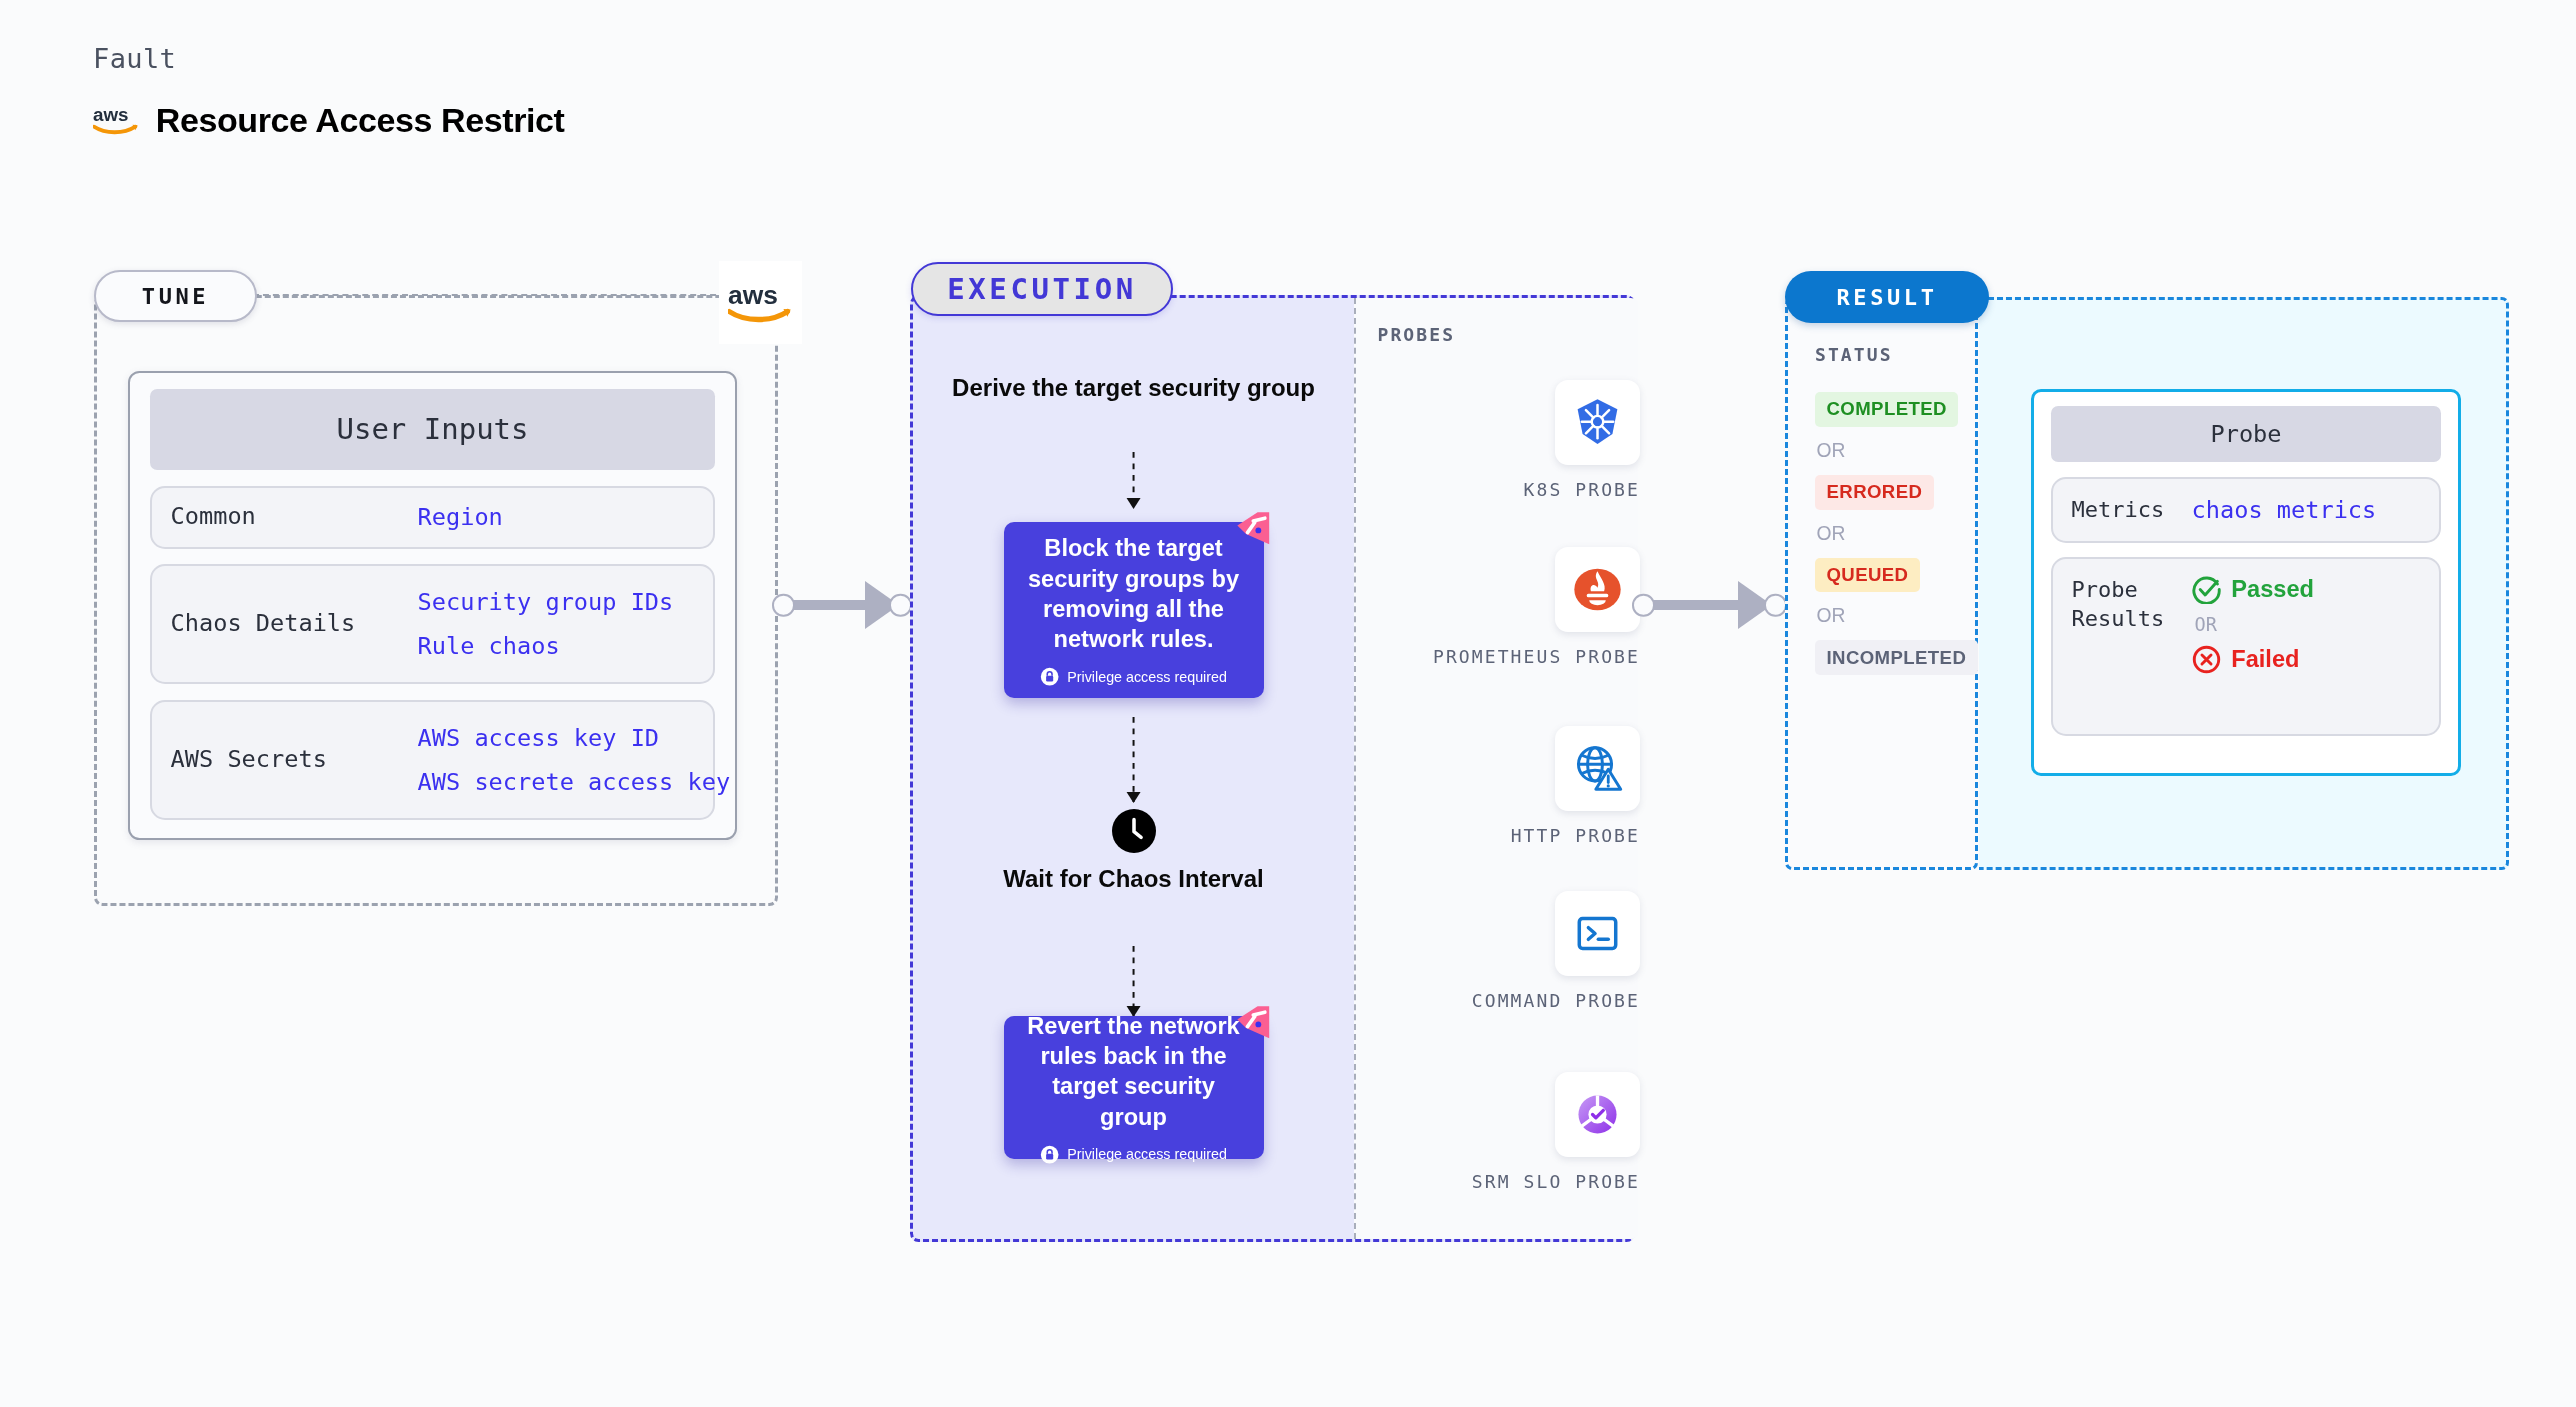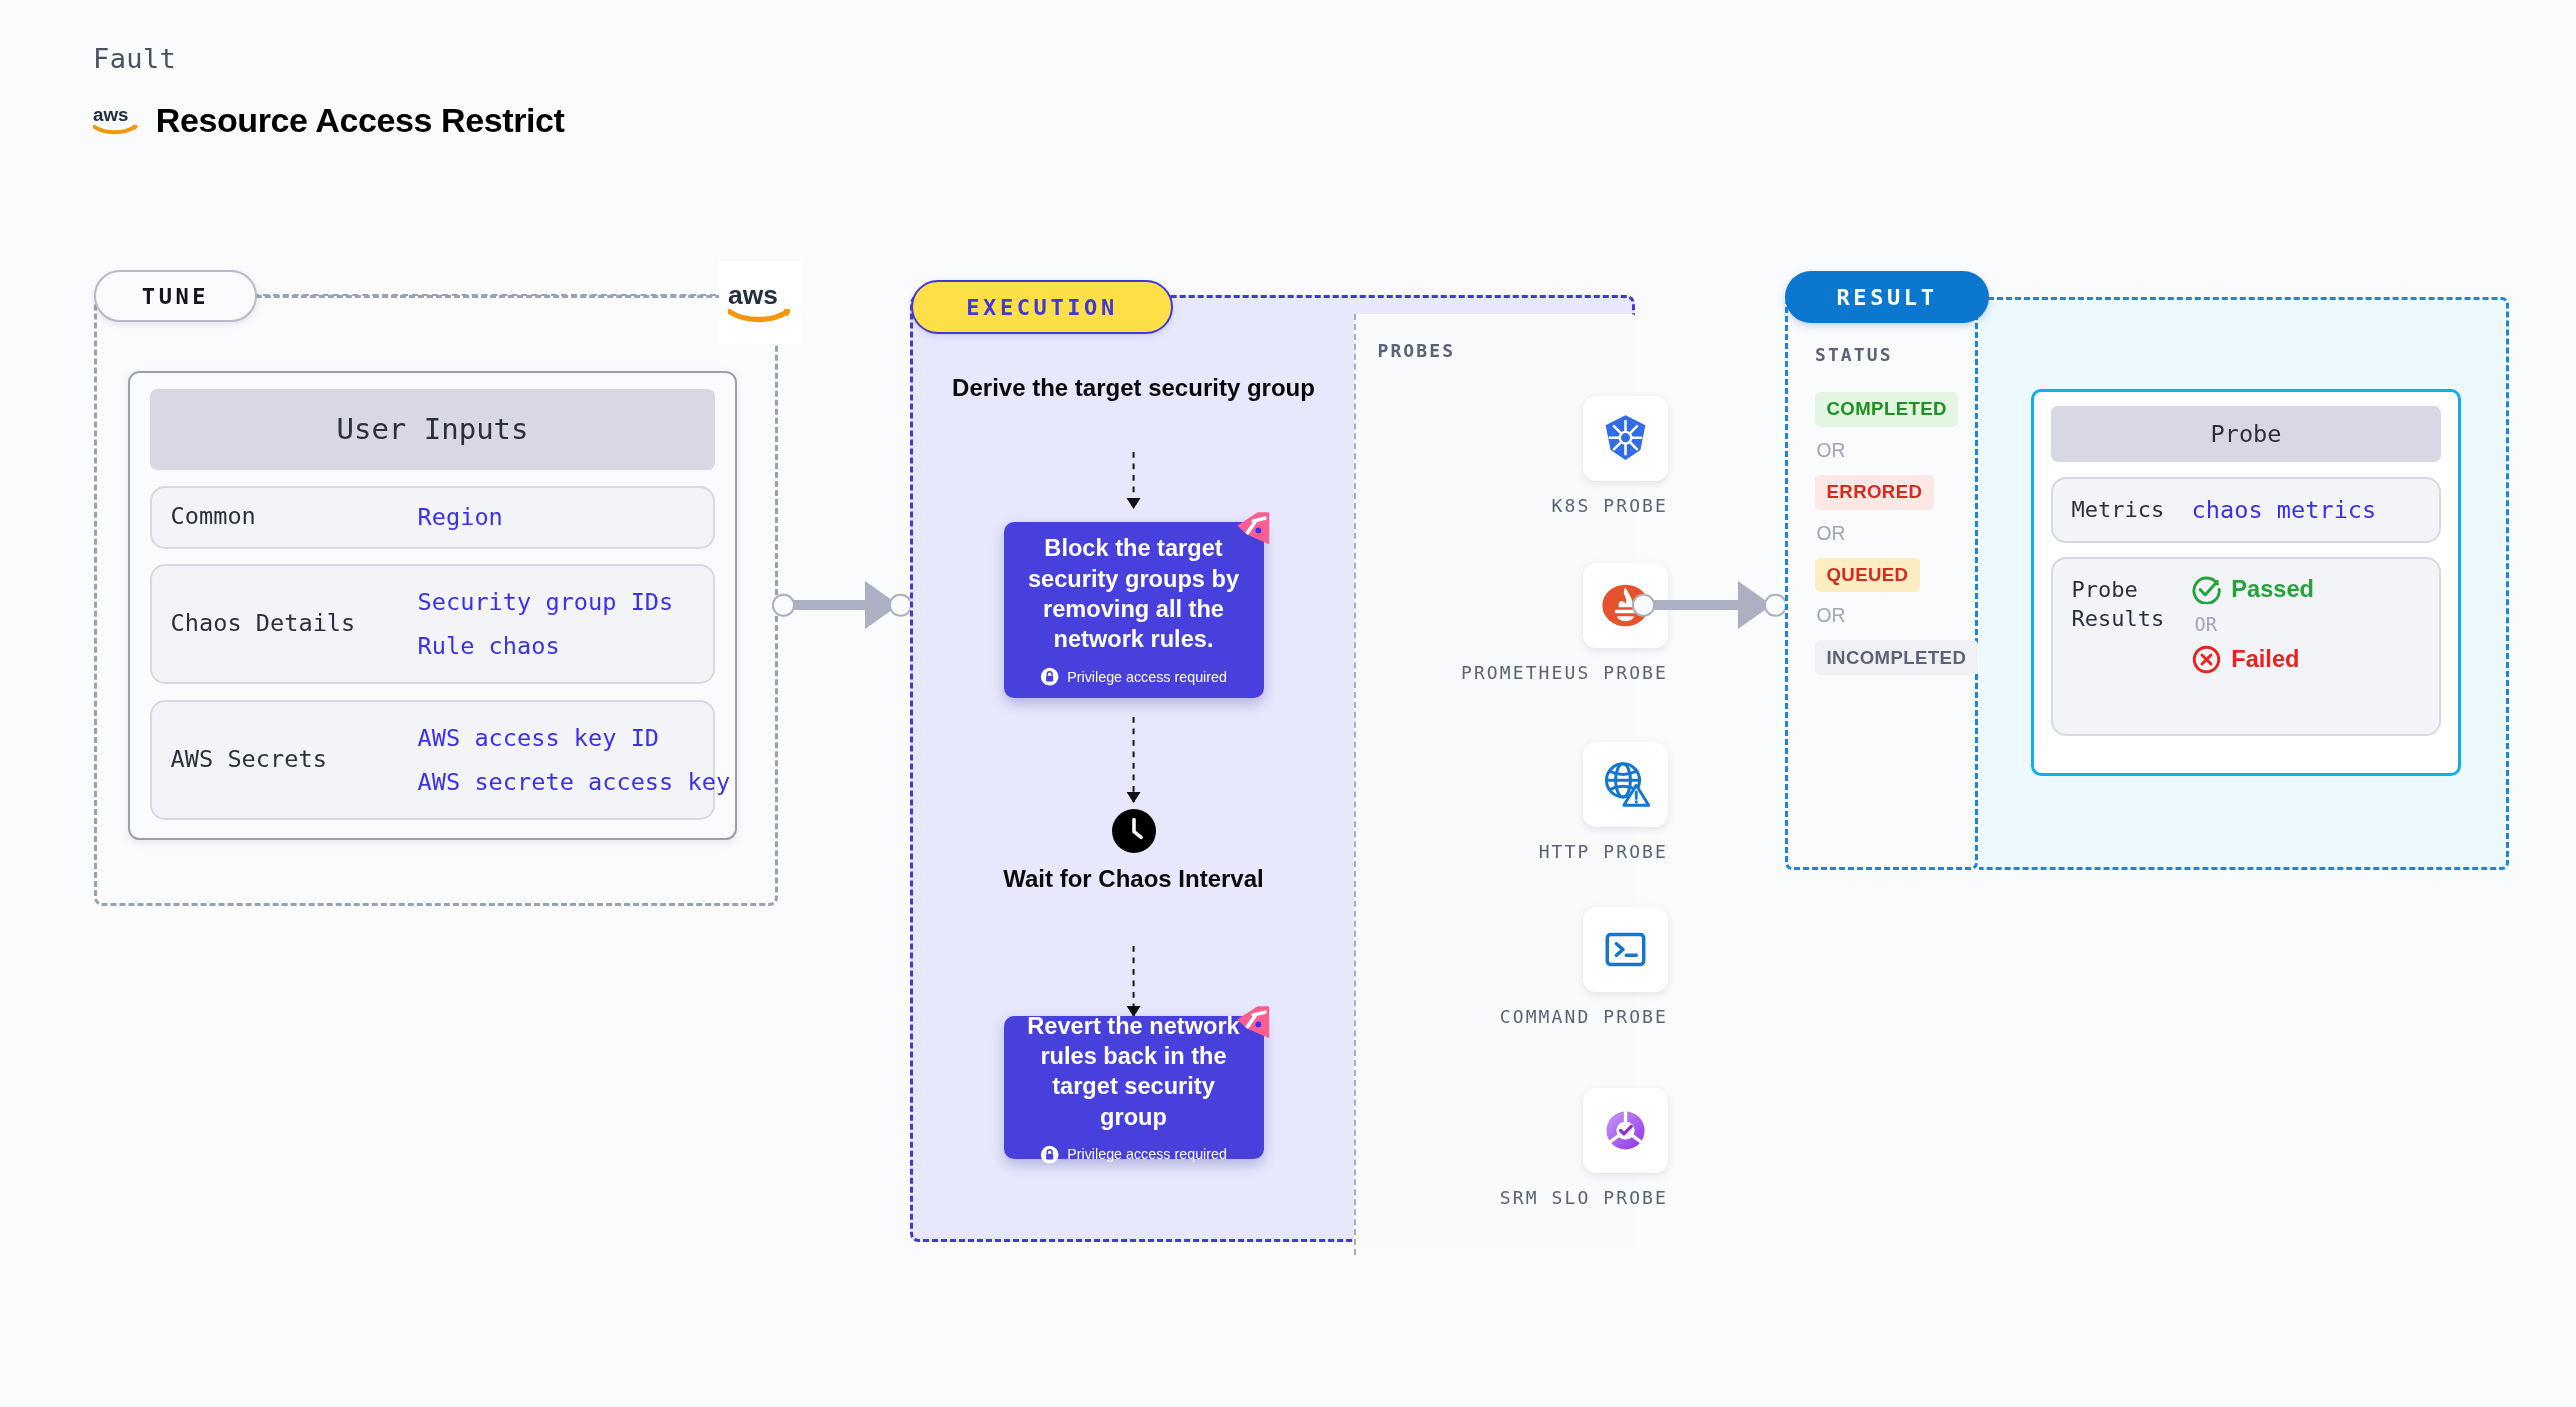--- a/index.html
+++ b/index.html
@@ -52,26 +52,26 @@
   #tune-pill {
     left: 94px; top: 270px;
     width: 159px; height: 48px;
     background: #fafbfd;
     border: 2.9px solid #b7b9c9;
     color: #14161c;
     font-size: 22px;
     box-shadow: 0 2.1px 6.4px rgba(80,80,110,.16);
   }
   #execution-pill {
-    left: 911px; top: 280px;
+    left: 911px; top: 262px;
     width: 258px; height: 50px;
-    background: #fde047;
+    background: #e5e5e5;
     border: 2.9px solid #4338d6;
     color: #4338d6;
-    font-size: 22px;
+    font-size: 29px;
     box-shadow: 0 2.1px 6.4px rgba(70,60,200,.17);
   }
   #result-pill {
     left: 1785px; top: 271px;
     width: 204px; height: 52px;
     background: #0c77ce;
     color: #ffffff;
     font-size: 22px;
     box-shadow: 0 2.9px 7.2px rgba(40,90,150,.25);
   }
@@ -155,27 +155,26 @@
     position: absolute;
     left: 910px; top: 295px;
     width: 725px; height: 947px;
     border: 3.6px dashed #4338d6;
     border-radius: 8.6px;
     background: #e7e8fb;
     box-sizing: border-box;
   }
   #probes-subpanel {
     position: absolute;
-    left: 441px; top: 16px;
+    left: 441px; top: 0px;
     width: 284px; height: 100%;
     border-left: 2.9px dashed #a9aebb;
     background: #f9fafc;
     border-radius: 0 7.2px 7.2px 0;
     box-sizing: border-box;
-    padding-left: 28px;
   }
   #probes-title {
     position: absolute;
     left: 21.5px; top: 26px;
     font-family: "DejaVu Sans Mono", "Liberation Mono", monospace;
     font-weight: bold;
     font-size: 18px;
     letter-spacing: 2.1px;
     color: #5c6377;
   }

